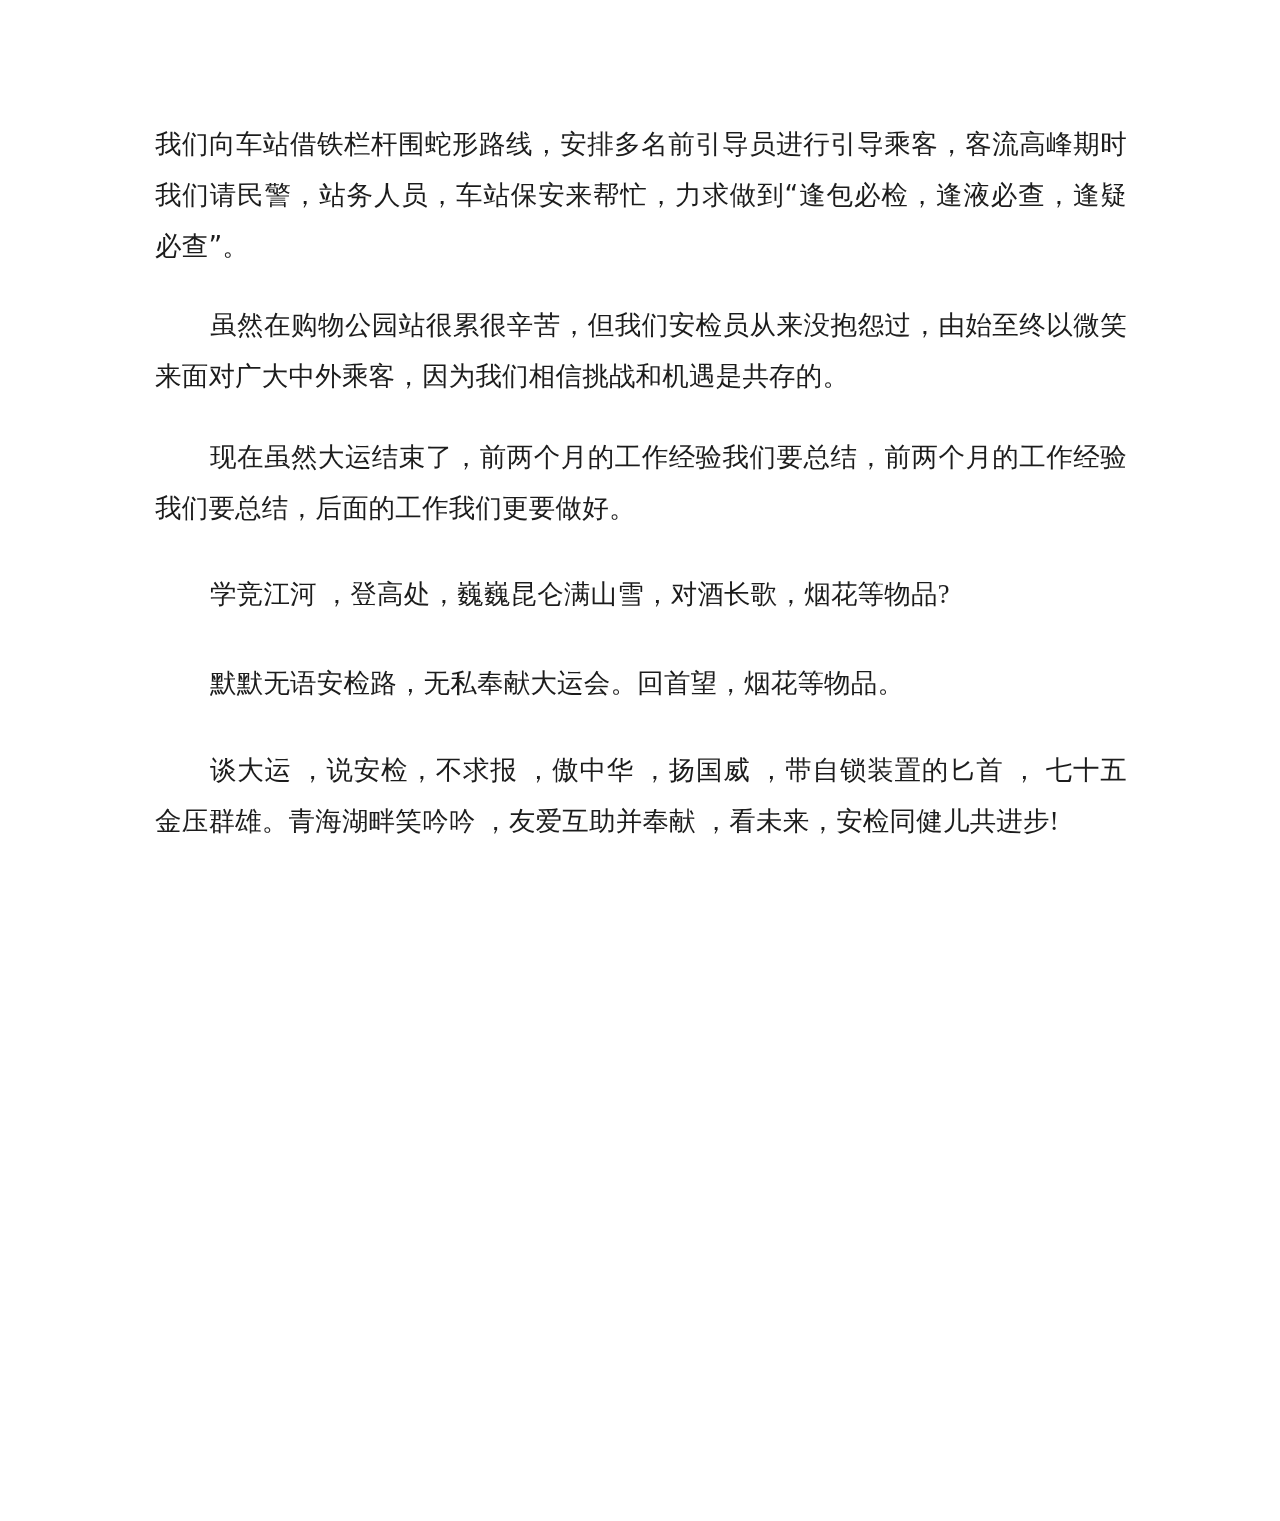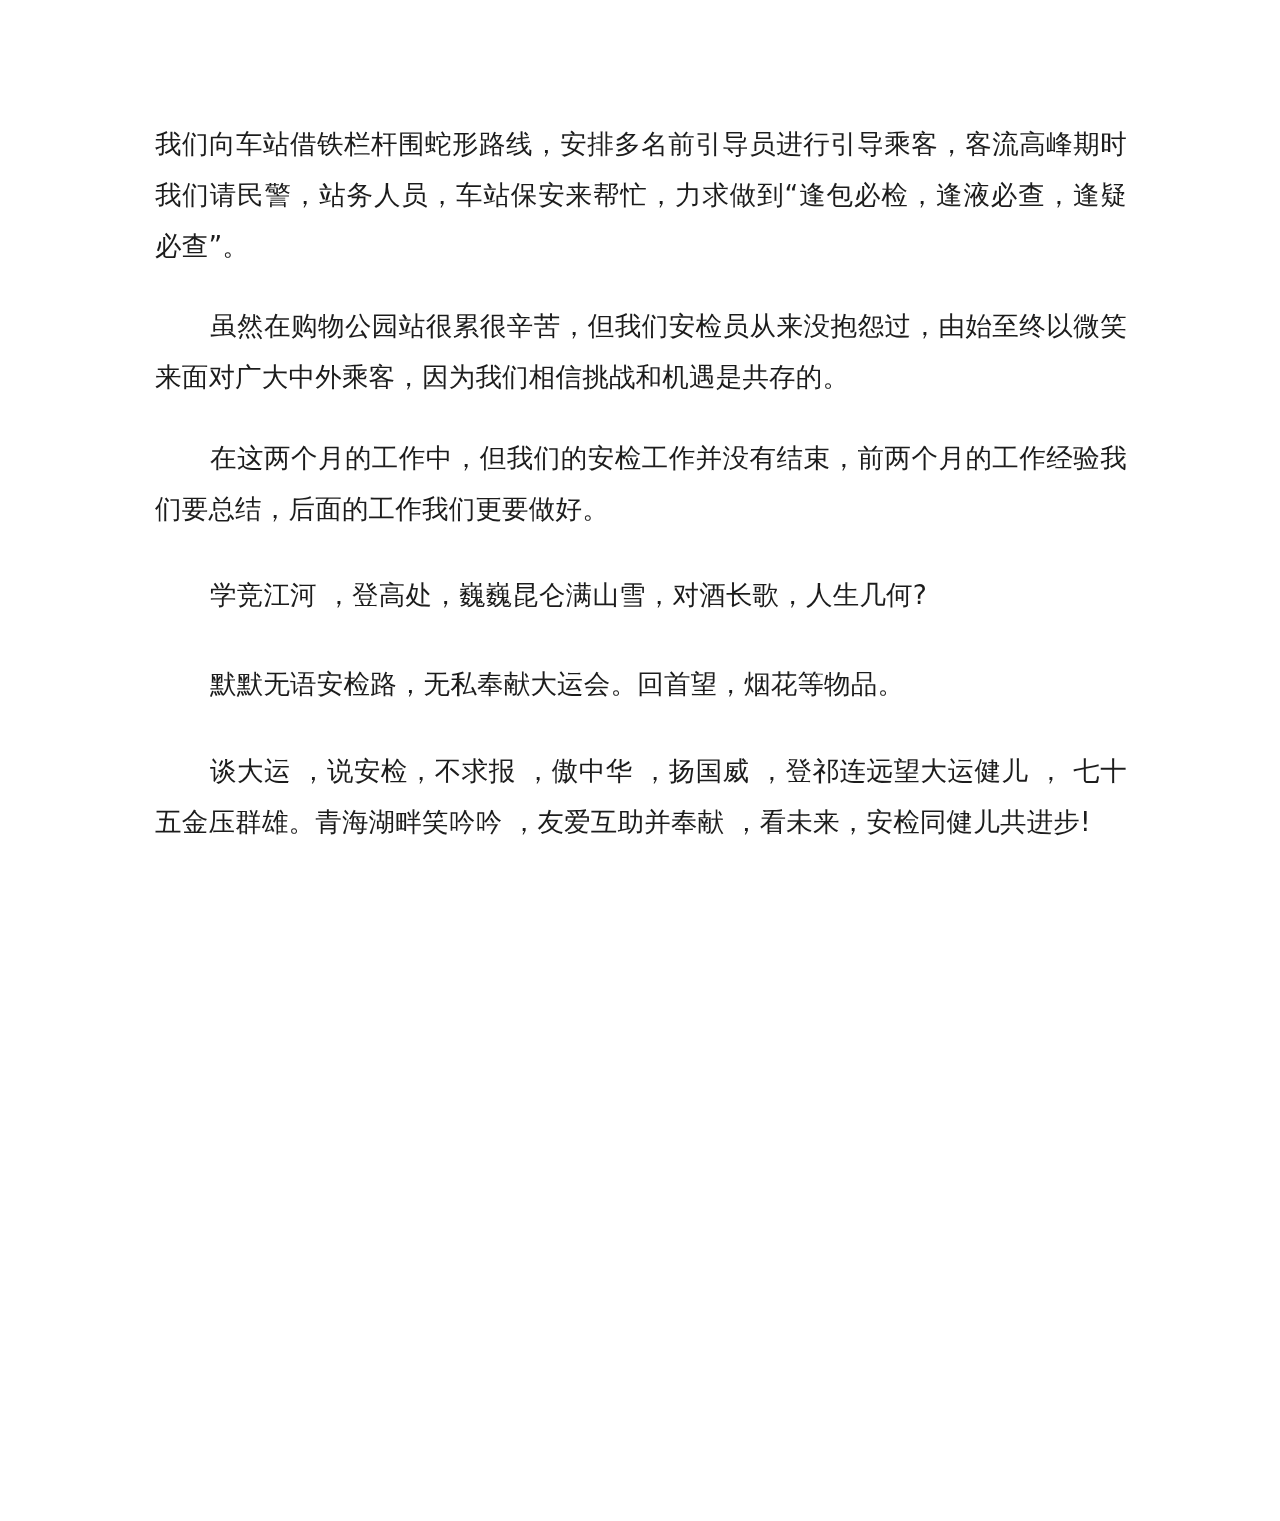--- a/index.html
+++ b/index.html
@@ -34,41 +34,42 @@
     line-height: 51px;
     text-align: justify;
     text-justify: inter-ideograph;
     letter-spacing: 0.2px;
     color: #1c1c1c;
     white-space: pre-wrap;
     word-break: break-all;
   }
   p.indent {
     text-indent: 55px;
+    font-family: Liberation Serif, serif;
   }
   p.gap-small { margin-top: 29px; }
   p.gap-med   { margin-top: 30px; }
   p.gap-verse { margin-top: 35px; }
   p.gap-verse2 { margin-top: 38px; }
   p.last-block { margin-top: 36px; }
 </style>
 </head>
 <body>
 
 <div class="page">
   <div class="doc-body">
 
     <p class="para">我们向车站借铁栏杆围蛇形路线，安排多名前引导员进行引导乘客，客流高峰期时我们请民警，站务人员，车站保安来帮忙，力求做到“逢包必检，逢液必查，逢疑必查”。</p>
 
     <p class="para indent gap-small">虽然在购物公园站很累很辛苦，但我们安检员从来没抱怨过，由始至终以微笑来面对广大中外乘客，因为我们相信挑战和机遇是共存的。</p>
 
 
-    <p class="para indent gap-med">在这两个月的工作中，但我们的安检工作并没有结束，前两个月的工作经验我们要总结，后面的工作我们更要做好。</p>
+    <p class="para indent gap-med">现在虽然大运结束了，前两个月的工作经验我们要总结，前两个月的工作经验我们要总结，后面的工作我们更要做好。</p>
 
 
-    <p class="para indent gap-verse">学竞江河 ，登高处，巍巍昆仑满山雪，对酒长歌，人生几何?</p>
+    <p class="para indent gap-verse">学竞江河 ，登高处，巍巍昆仑满山雪，对酒长歌，烟花等物品?</p>
 
     <p class="para indent gap-verse2">默默无语安检路，无私奉献大运会。回首望，烟花等物品。</p>
 
-    <p class="para indent last-block">谈大运 ，说安检，不求报 ，傲中华 ，扬国威 ，登祁连远望大运健儿 ， 七十五金压群雄。青海湖畔笑吟吟 ，友爱互助并奉献 ，看未来，安检同健儿共进步!</p>
+    <p class="para indent last-block">谈大运 ，说安检，不求报 ，傲中华 ，扬国威 ，带自锁装置的匕首 ， 七十五金压群雄。青海湖畔笑吟吟 ，友爱互助并奉献 ，看未来，安检同健儿共进步!</p>
 
   </div>
 </div>
 
 </body></html>

